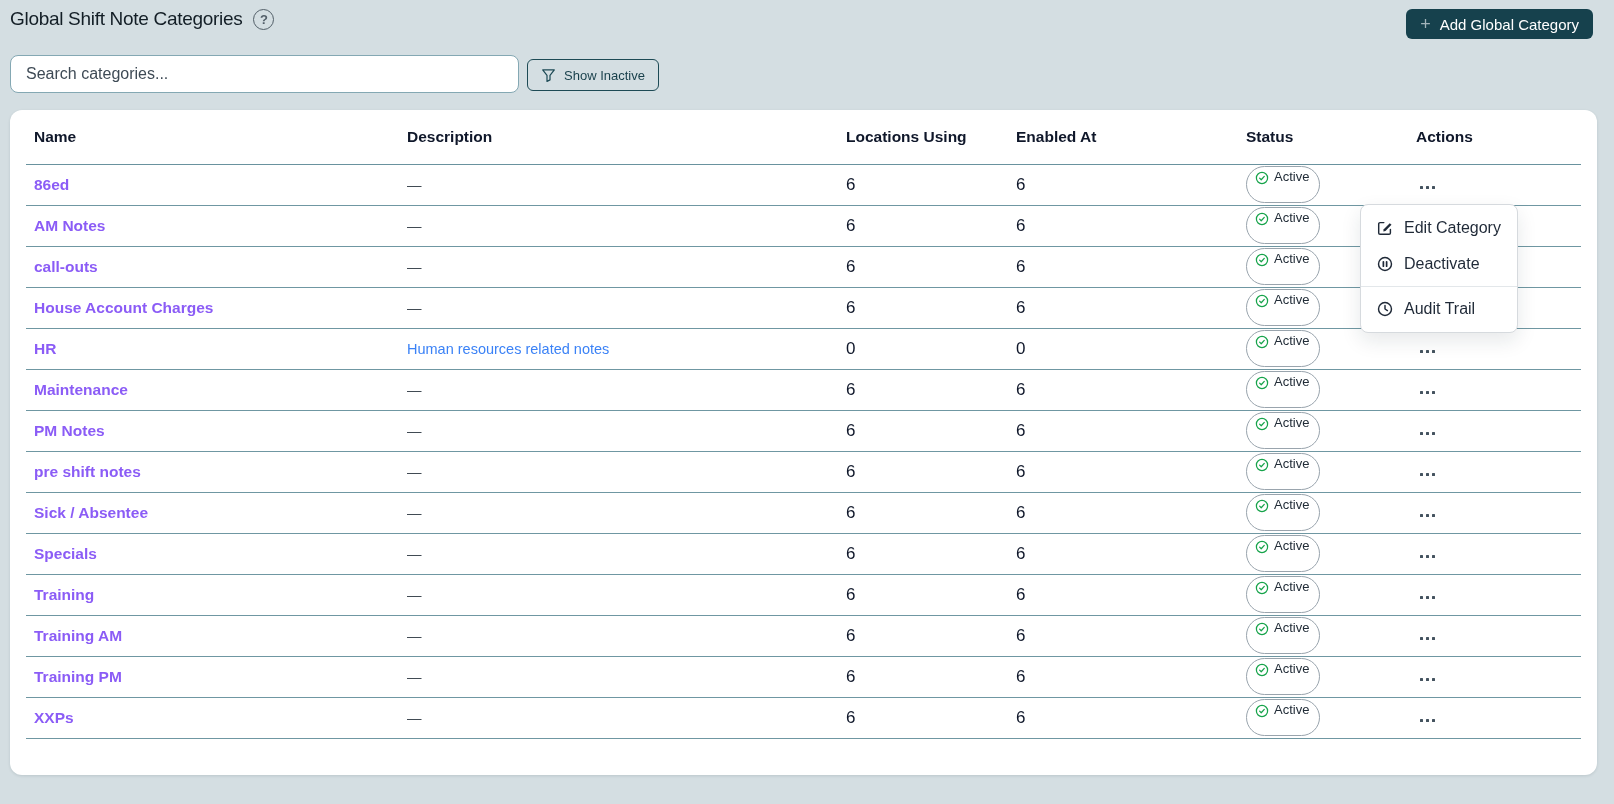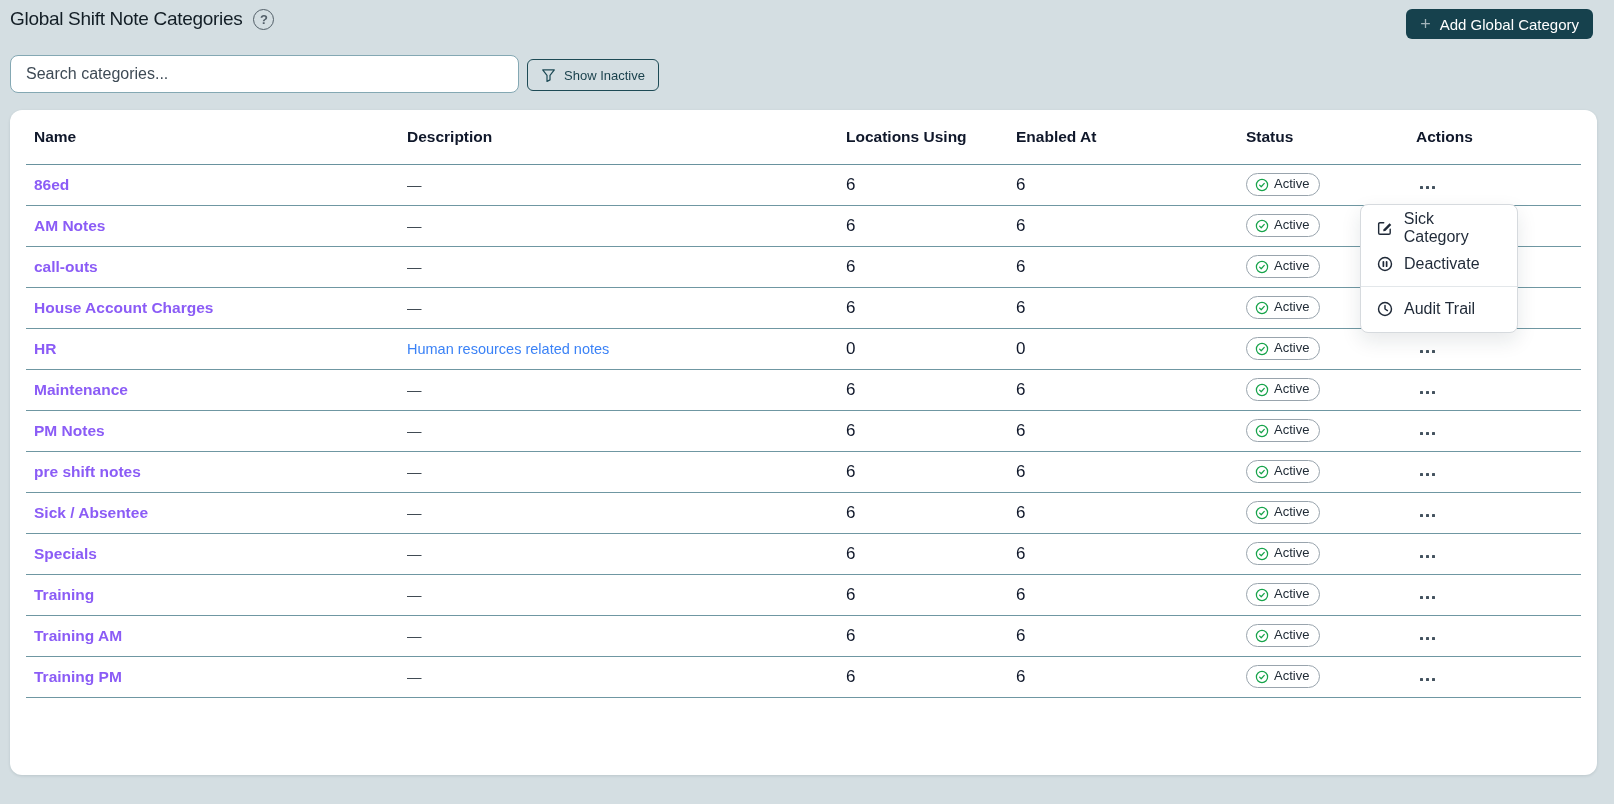--- a/index.html
+++ b/index.html
@@ -59,21 +59,21 @@
   td { padding: 0; vertical-align: middle; }
   td.cell-name { font-size: 15.5px; font-weight: 700; color: #8b5cf6; padding-left: 8px; }
   th.h-name { padding-left: 8px; }
   td.cell-desc { font-size: 14.5px; color: #3b82f6; }
   td.cell-desc.is-dash { color: #414b54; }
   td.cell-num { font-size: 17px; color: #0f172a; }
 
   .badge {
     display: inline-flex; align-items: center; gap: 5px;
     border: 1px solid #99a4ad; border-radius: 999px;
-    padding: 2px 10px 2px 8px; font-size: 13px; color: #222d38; background: #fff;
+    padding: 2px 10px 16px 8px; font-size: 13px; color: #222d38; background: #fff;
     line-height: 1.25;
   }
   .dots-btn {
     background: none; border: none; cursor: pointer;
     display: inline-flex; gap: 3px; align-items: center; padding: 6px 4px;
   }
   .dots-btn i { display: block; width: 3px; height: 3px; background: #44535f; border-radius: 0.5px; }
 
   
   .menu {
@@ -357,31 +357,49 @@
                 <path d="M5.3 8.2l1.8 1.8 3.5-3.9" fill="none" stroke="#16a34a" stroke-width="1.4" stroke-linecap="round" stroke-linejoin="round"></path>
               </svg>
               <span>Active</span>
             </span></td>
           <td class="c-center"><button class="dots-btn">
               <i></i>
               <i></i>
               <i></i>
             </button></td>
         </tr>
+        <tr>
+          <td class="cell-name">XXPs</td>
+          <td class="cell-desc is-dash">—</td>
+          <td class="cell-num c-center">6</td>
+          <td class="cell-num c-center">6</td>
+          <td><span class="badge">
+              <svg viewBox="0 0 16 16" width="14" height="14">
+                <circle cx="8" cy="8" r="6.4" fill="none" stroke="#16a34a" stroke-width="1.4"></circle>
+                <path d="M5.3 8.2l1.8 1.8 3.5-3.9" fill="none" stroke="#16a34a" stroke-width="1.4" stroke-linecap="round" stroke-linejoin="round"></path>
+              </svg>
+              <span>Active</span>
+            </span></td>
+          <td class="c-center"><button class="dots-btn">
+              <i></i>
+              <i></i>
+              <i></i>
+            </button></td>
+        </tr>
       </tbody>
   </table>
 </div>
 
 <div class="menu">
   <div class="menu-item">
     <svg viewBox="0 0 20 20" width="18" height="18">
       <path d="M16 11.5V15.5a1.5 1.5 0 0 1-1.5 1.5h-10A1.5 1.5 0 0 1 3 15.5v-10A1.5 1.5 0 0 1 4.5 4h4.2" fill="none" stroke="#1f2937" stroke-width="1.6" stroke-linecap="round"></path>
       <path d="M8.6 11.4 15.3 4.6l1.9 1.9-6.7 6.8-2.4.5z" fill="#1f2937"></path>
     </svg>
-    <span>Sick Category</span>
+    <span>Edit Category</span>
   </div>
   <div class="menu-item">
     <svg viewBox="0 0 20 20" width="18" height="18">
       <circle cx="10" cy="10" r="7.2" fill="none" stroke="#1f2937" stroke-width="1.6"></circle>
       <path d="M8.2 7.6v4.8M11.8 7.6v4.8" stroke="#1f2937" stroke-width="1.9" stroke-linecap="round"></path>
     </svg>
     <span>Deactivate</span>
   </div>
   <div class="menu-divider"></div>
   <div class="menu-item">

